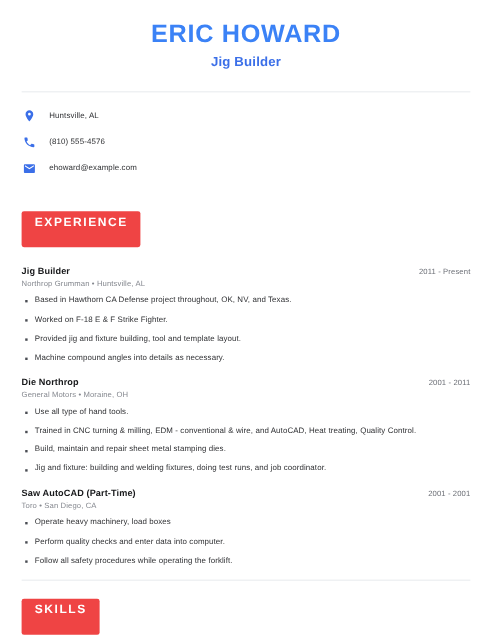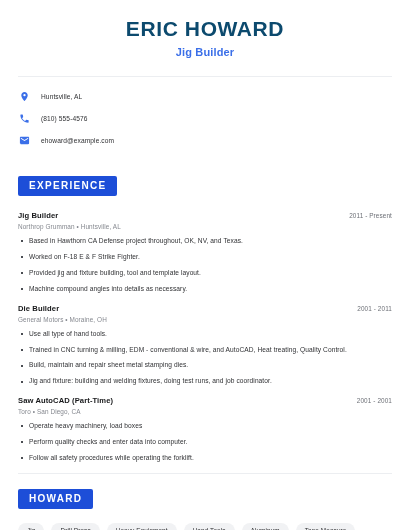--- a/index.html
+++ b/index.html
@@ -26,21 +26,21 @@
   
   .header {
     padding-top: 17px;
     text-align: center;
   }
 
   .full-name {
     font-size: 21px;
     font-weight: bold;
     letter-spacing: 0.6px;
-    color: #0c4a6e;
+    color: #3b82f6;
     line-height: 1.15;
   }
 
   .job-title {
     font-size: 11px;
     font-weight: bold;
     color: #3b6fe8;
     margin-top: 5px;
     letter-spacing: 0.15px;
   }
@@ -79,26 +79,26 @@
 
   .contact-text {
     font-size: 6.6px;
     color: #2f3033;
     letter-spacing: 0.1px;
   }
 
   
   .section-badge {
     display: inline-block;
-    background: #1d4ed8;
+    background: #ef4444;
     color: #ffffff;
     font-size: 10px;
     font-weight: bold;
     letter-spacing: 1.3px;
-    padding: 4px 11px 5px 11px;
+    padding: 4px 11px 15px 11px;
     border-radius: 2px;
   }
 
   .section-experience { margin-top: 28px; }
 
   
   .entries { margin-top: 15px; }
 
   .entry { margin-bottom: 10px; }
 
@@ -234,21 +234,21 @@
       <ul class="bullets">
         <li class="bullet">Based in Hawthorn CA Defense project throughout, OK, NV, and Texas.</li>
         <li class="bullet">Worked on F-18 E &amp; F Strike Fighter.</li>
         <li class="bullet">Provided jig and fixture building, tool and template layout.</li>
         <li class="bullet">Machine compound angles into details as necessary.</li>
       </ul>
     </div>
 
     <div class="entry">
       <div class="entry-head">
-        <span class="entry-role">Die Builder</span>
+        <span class="entry-role">Die Northrop</span>
         <span class="entry-dates">2001 - 2011</span>
       </div>
       <div class="entry-org">General Motors  •  Moraine, OH</div>
       <ul class="bullets">
         <li class="bullet">Use all type of hand tools.</li>
         <li class="bullet">Trained in CNC turning &amp; milling, EDM - conventional &amp; wire, and AutoCAD, Heat treating, Quality Control.</li>
         <li class="bullet">Build, maintain and repair sheet metal stamping dies.</li>
         <li class="bullet">Jig and fixture: building and welding fixtures, doing test runs, and job coordinator.</li>
       </ul>
     </div>
@@ -264,21 +264,21 @@
         <li class="bullet">Perform quality checks and enter data into computer.</li>
         <li class="bullet">Follow all safety procedures while operating the forklift.</li>
       </ul>
     </div>
 
   </div>
 
   <div class="divider divider-skills"></div>
 
   <div class="section-skills">
-    <span class="section-badge">HOWARD</span>
+    <span class="section-badge">SKILLS</span>
   </div>
 
   <div class="skill-pills">
     <span class="skill-pill">Jig</span>
     <span class="skill-pill">Drill Press</span>
     <span class="skill-pill">Heavy Equipment</span>
     <span class="skill-pill">Hand Tools</span>
     <span class="skill-pill">Aluminum</span>
     <span class="skill-pill">Tape Measure</span>
 

